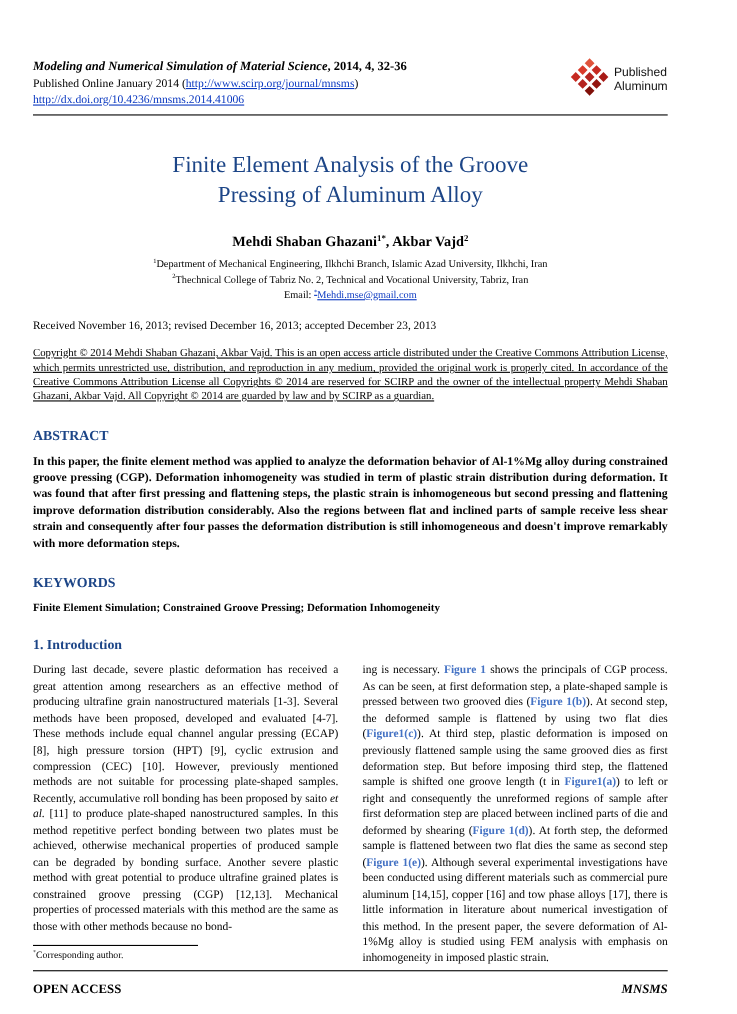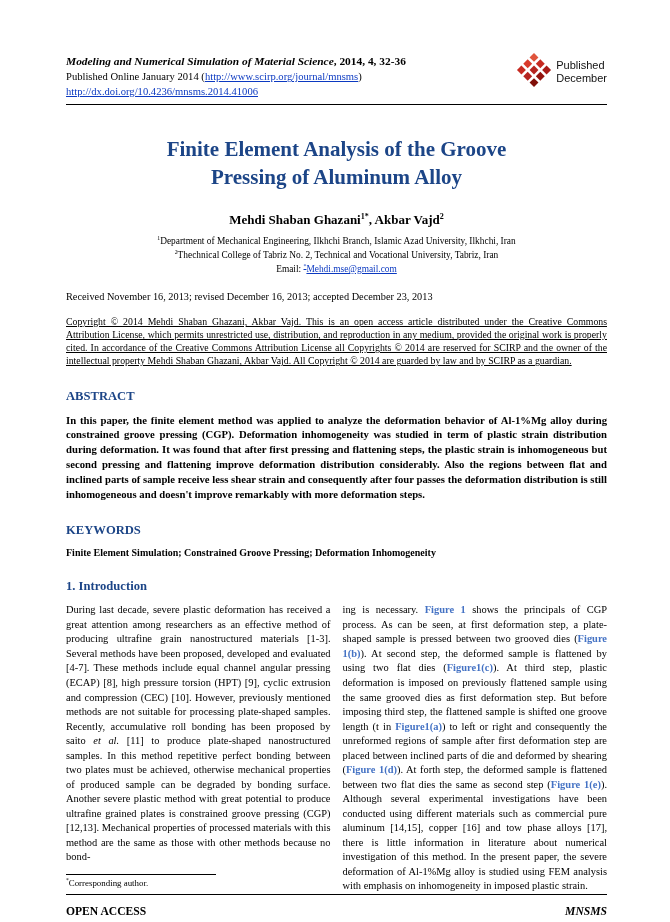--- a/index.html
+++ b/index.html
@@ -1,20 +1,20 @@
 <!DOCTYPE html>
 <html><head>
 <meta charset="utf-8">
 <style>
   * { margin:0; padding:0; box-sizing:border-box; }
   html,body { background:#ffffff; }
   .page {
     width:670px; height:922px; background:#ffffff; margin:0 auto;
     font-family:"Liberation Serif", serif; color:#000;
-    padding:54px 63px 16px 66px;
+    padding:54px 63px 16px 30px;
     display:flex; flex-direction:column; overflow:hidden;
   }
   
   .header { display:flex; justify-content:space-between; align-items:flex-start; }
   .header-left { line-height:1.35; }
   .journal-line { font-size:11.4px; }
   .pub-line { font-size:10.6px; margin-top:1px; }
   .doi-line { font-size:10.6px; }
   .logo { display:flex; align-items:center; gap:4px; margin-top:-2px; }
   .logo-text { font-family:"Liberation Sans", sans-serif; font-size:11px; line-height:1.15; color:#111; }
@@ -24,32 +24,32 @@
   .seg-b { font-weight:bold; }
   .seg-i { font-style:italic; }
   .seg-bi { font-weight:bold; font-style:italic; }
   .seg-sup { vertical-align:super; font-size:0.62em; line-height:0; }
   .seg-link { color:#0b39c1; text-decoration:underline; cursor:pointer; }
   .seg-suplink { vertical-align:super; font-size:0.62em; line-height:0; color:#0b39c1; text-decoration:underline; }
   .seg-figref { color:#4472c4; font-weight:bold; }
 
   
   .title { margin:30px auto 0 auto; width:400px; text-align:center;
-           font-size:21px; font-weight:bold; color:#1c4587; line-height:1.35; }
+           font-size:21px; font-weight:normal; color:#1c4587; line-height:1.35; }
   .authors { margin-top:20px; text-align:center; font-size:13px; font-weight:bold; }
   .affils { margin-top:6px; text-align:center; font-size:9.4px; line-height:1.5; }
   .dates { margin-top:15px; text-align:left; font-size:10.3px; }
 
   .copyright { margin-top:13px; font-size:9.8px; text-align:justify; line-height:1.34;text-decoration:underline; }
 
   .section-heading { margin-top:21px; font-size:12.6px; font-weight:bold; color:#1c4587; }
   .abstract-text { margin-top:9px; font-size:10.7px; font-weight:bold; text-align:justify; line-height:1.4; }
   .keywords-text { margin-top:9px; font-size:10px; font-weight:bold; }
 
-  .columns { margin-top:9px; display:flex; gap:12px; }
+  .columns { margin-top:9px; display:flex; gap:22px; }
   .col { flex:1; font-size:10.45px; text-align:justify; line-height:1.39; }
   .footnote { margin-top:9px; width:150px; border-top:1px solid #000; padding-top:2px; font-size:8.9px; text-align:left; }
 
   .footer { margin-top:auto; border-top:1.5px solid #000; padding-top:10px;
             display:flex; justify-content:space-between;
             font-size:11.6px; font-weight:bold; }
   .footer-right { font-style:italic; }
 </style>
 </head>
 <body>
@@ -73,21 +73,21 @@
             <rect x="16.5" y="16.5" width="7" height="7" fill="#b5241f" transform="rotate(45 20 20)"></rect>
             <rect x="30.5" y="16.5" width="7" height="7" fill="#a81b17" transform="rotate(45 34 20)"></rect>
             <rect x="9.5" y="23.5" width="7" height="7" fill="#b5241f" transform="rotate(45 13 27)"></rect>
             <rect x="23.5" y="23.5" width="7" height="7" fill="#93140f" transform="rotate(45 27 27)"></rect>
             <rect x="16.5" y="30.5" width="7" height="7" fill="#801009" transform="rotate(45 20 34)"></rect>
           </g>
         </svg>
       </span>
       <span class="logo-text">
         <span>Published</span><br>
-        <span>December</span>
+        <span>Aluminum</span>
       </span>
     </div>
   </div>
   <div class="header-rule"></div>
 
   <div class="title">Finite Element Analysis of the Groove Pressing of Aluminum Alloy</div>
 
   <div class="authors"><span>Mehdi Shaban Ghazani</span><span class="seg-sup">1*</span><span>, Akbar Vajd</span><span class="seg-sup">2</span></div>
 
   <div class="affils">

